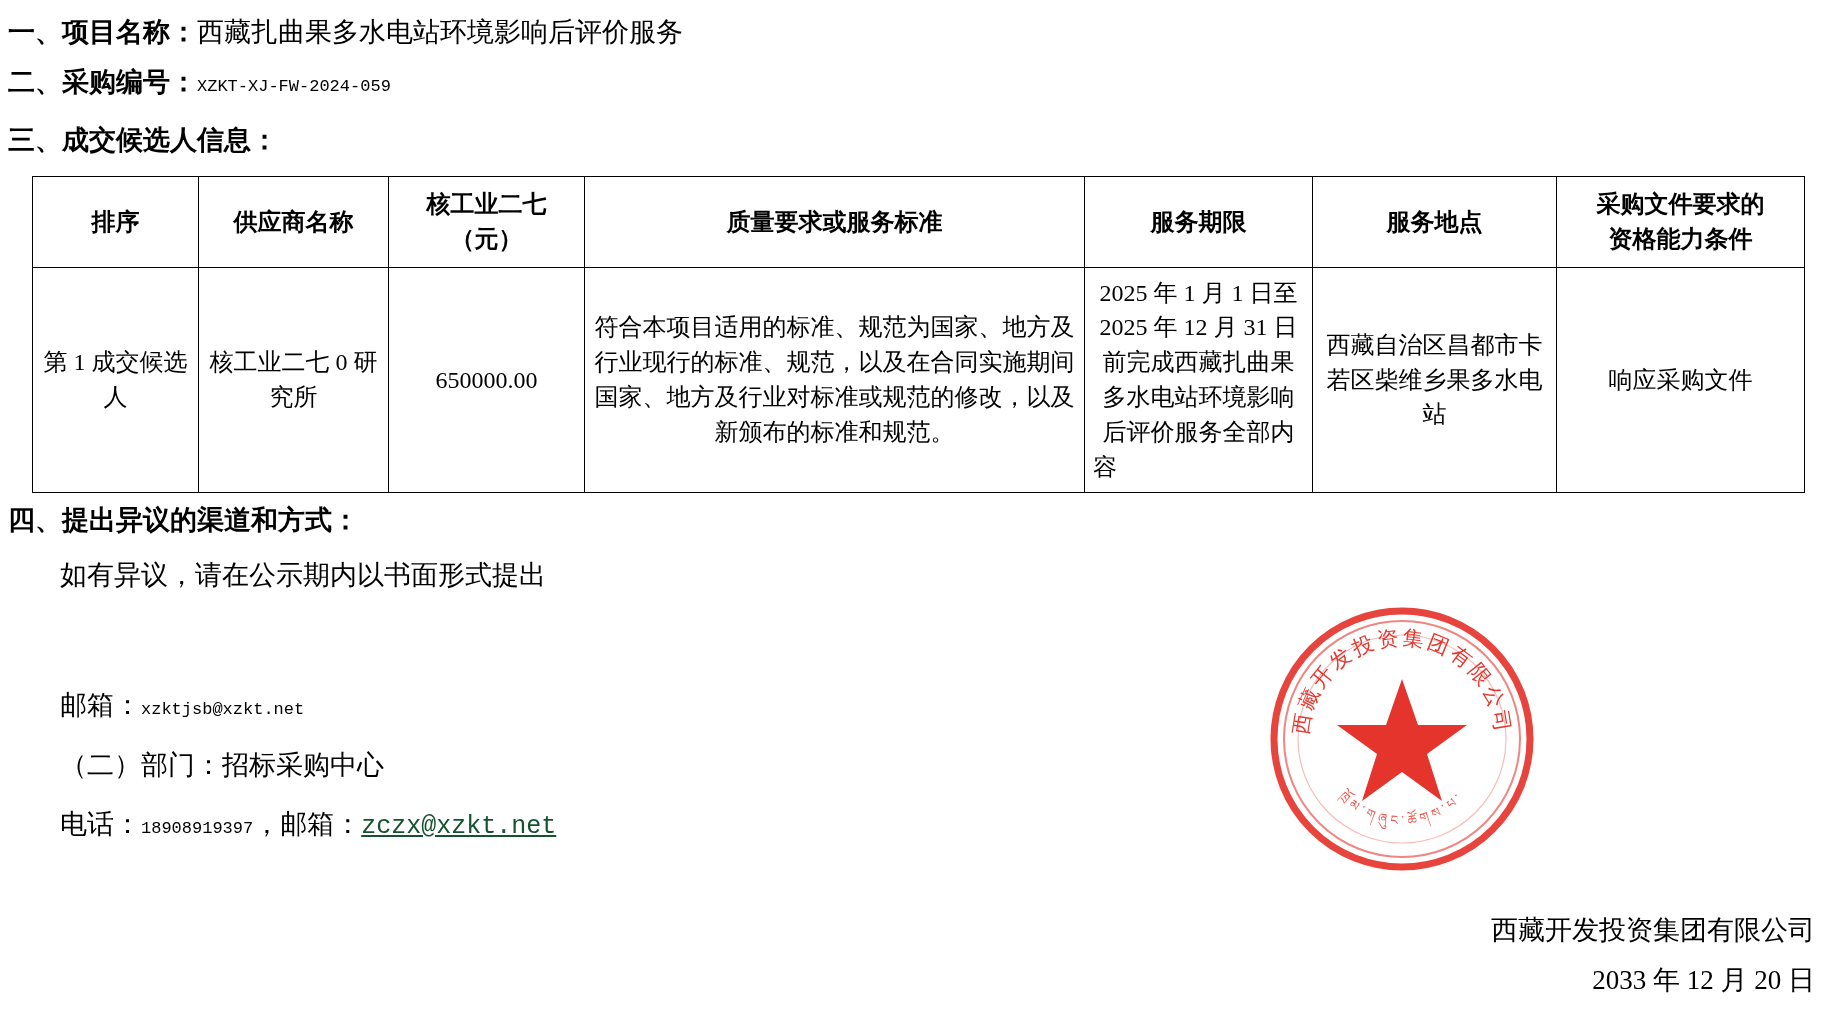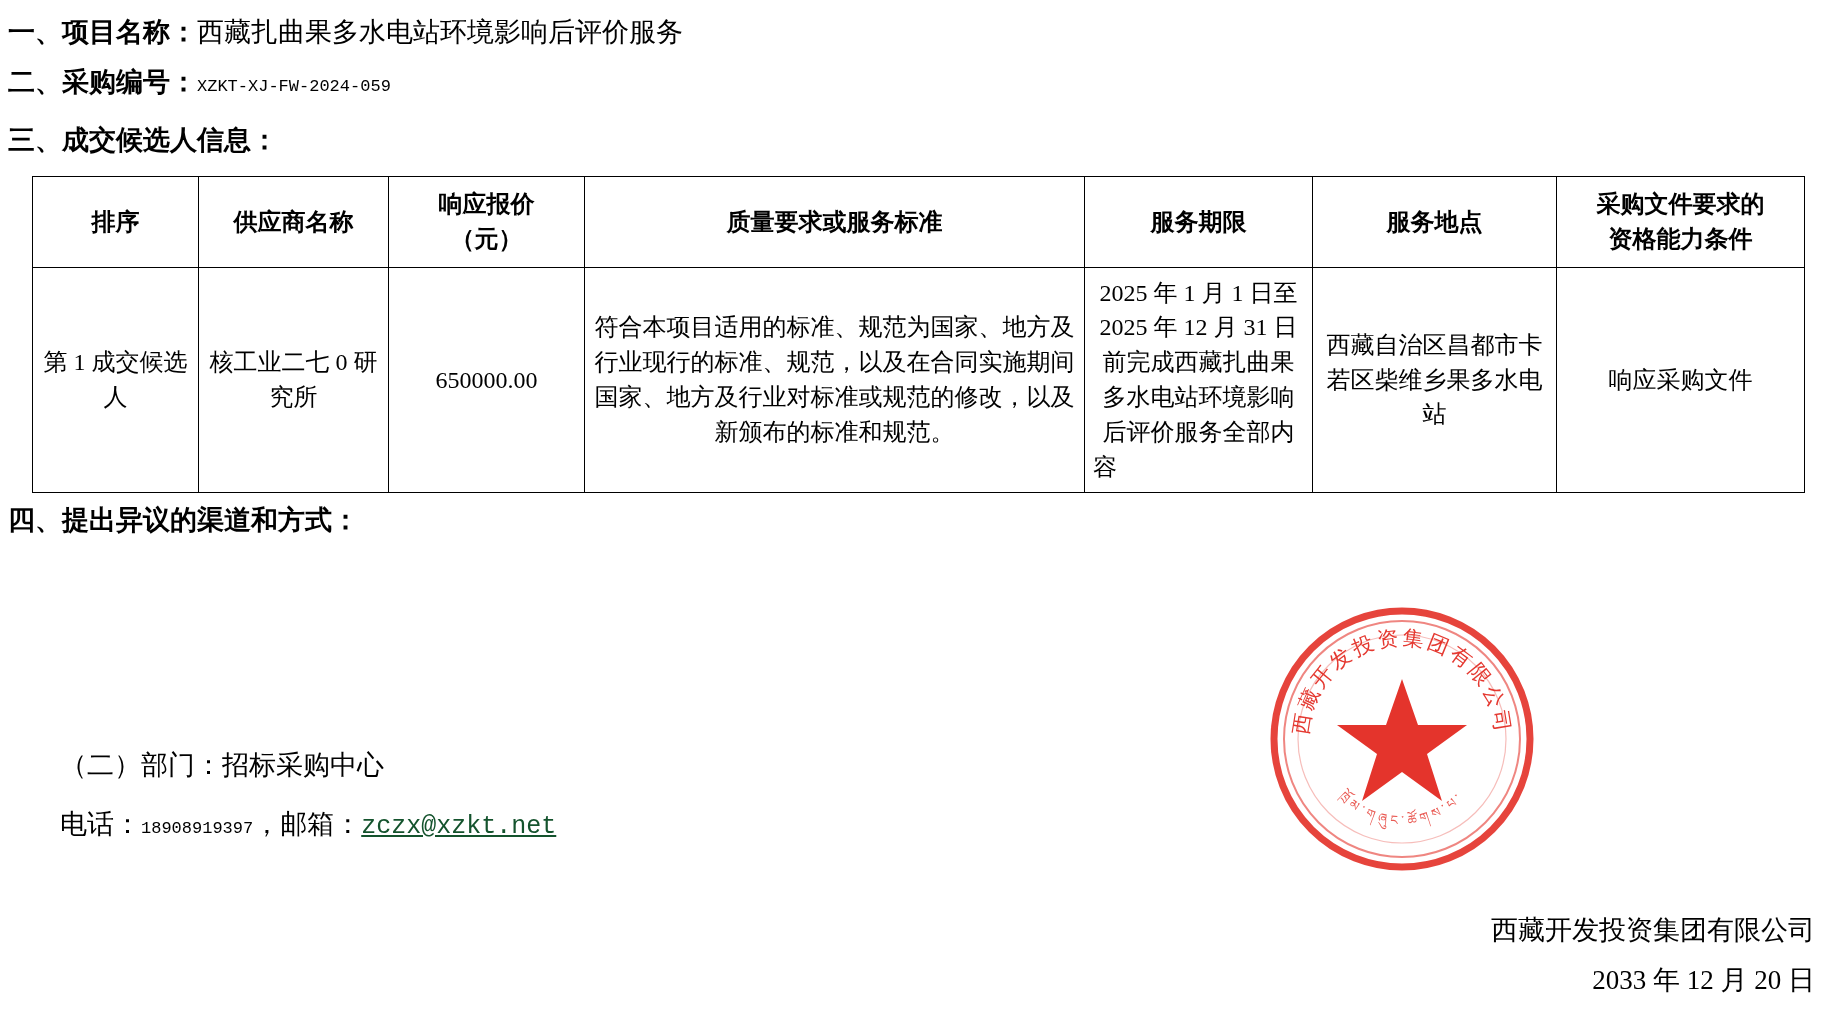--- a/index.html
+++ b/index.html
@@ -152,21 +152,21 @@
           <col class="c4">
           <col class="c5">
           <col class="c6">
           <col class="c7">
       </colgroup>
       <thead>
         <tr>
           <th>排序</th>
           <th>供应商名称</th>
           <th>
-            <div>响应报价</div>
+            <div>核工业二七</div>
             <div>（元）</div>
           </th>
           <th>质量要求或服务标准</th>
           <th>服务期限</th>
           <th>服务地点</th>
           <th>
             <div>采购文件要求的</div>
             <div>资格能力条件</div>
           </th>
         </tr>
@@ -180,22 +180,26 @@
           <td class="just-l">2025 年 1 月 1 日至 2025 年 12 月 31 日前完成西藏扎曲果多水电站环境影响后评价服务全部内容</td>
           <td>西藏自治区昌都市卡若区柴维乡果多水电站</td>
           <td>响应采购文件</td>
         </tr>
       </tbody>
     </table>
   </div>
 
   <div class="line sec4 heading">四、提出异议的渠道和方式：</div>
 
-
-
+  <div class="body-line l1">如有异议，请在公示期内以书面形式提出</div>
+
+
+  <div class="body-line l3">
+    <span>邮箱：</span><span class="mono">xzktjsb@xzkt.net</span>
+  </div>
 
   <div class="body-line l4">
     <span>（二）部门：</span><span>招标采购中心</span>
   </div>
 
   <div class="body-line l5">
     <span>电话：</span><span class="mono">18908919397</span><span>，邮箱：</span><a class="link" href="#">zczx@xzkt.net</a>
   </div>
 
 

